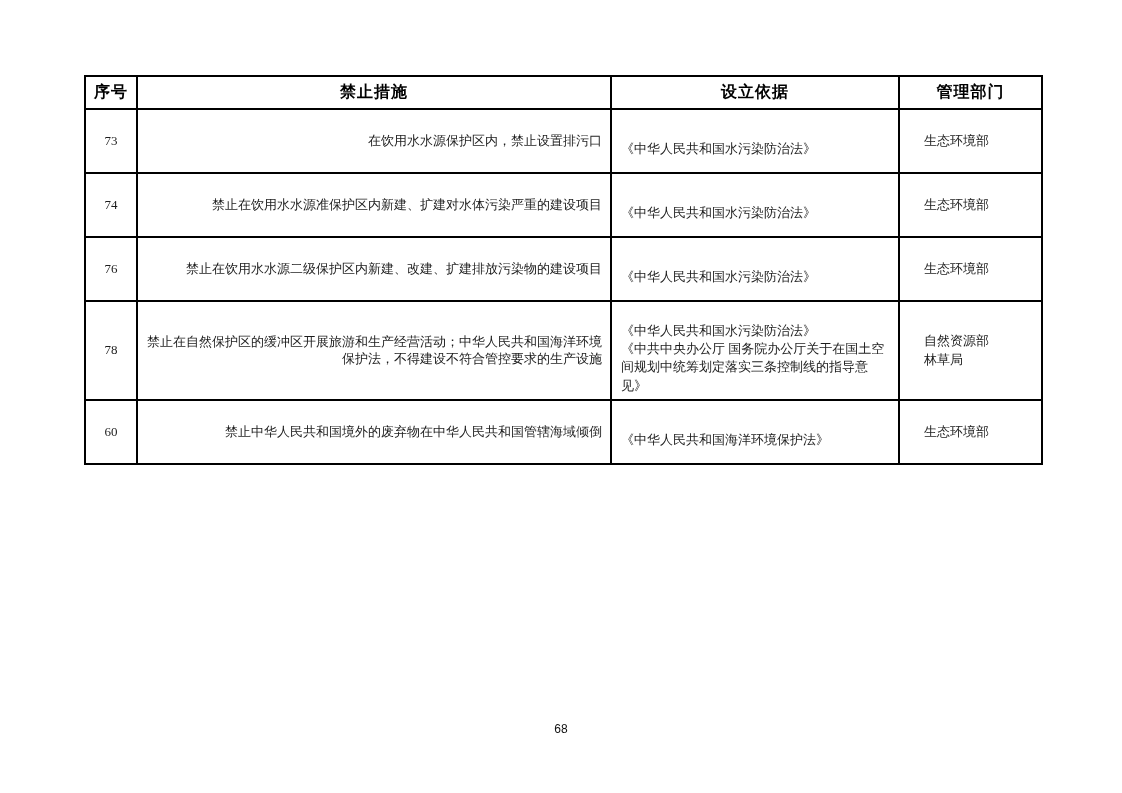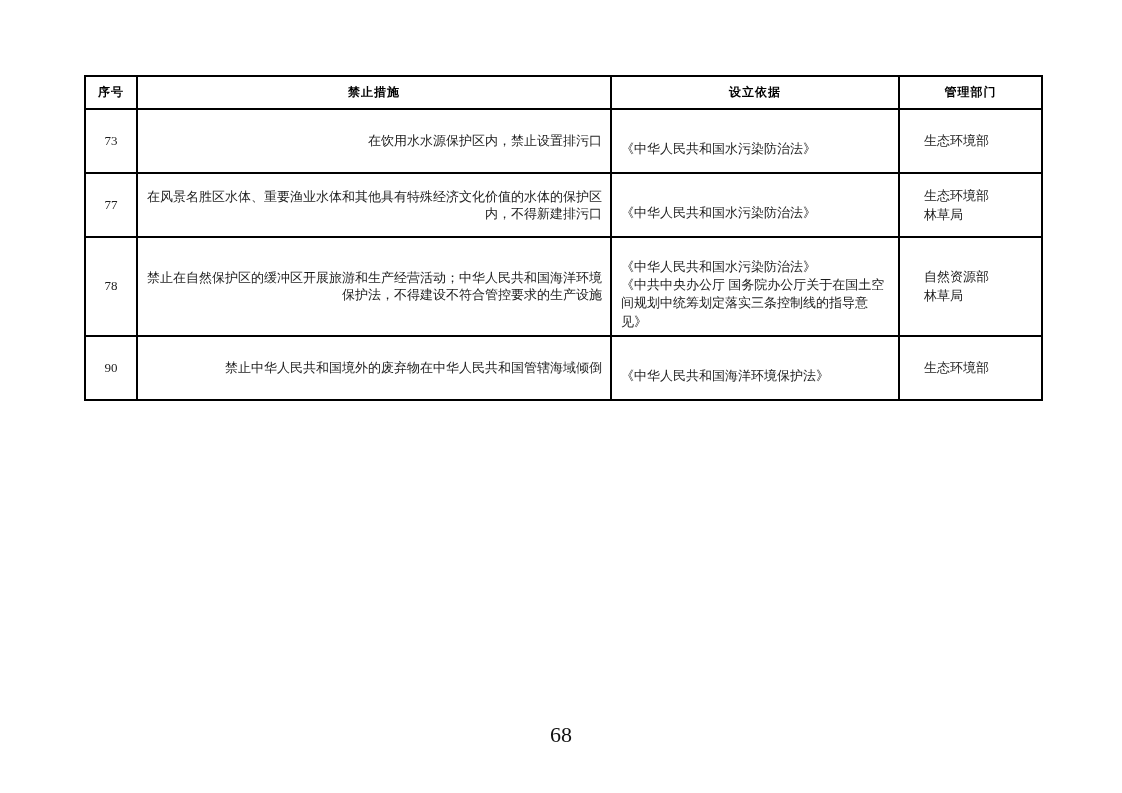--- a/index.html
+++ b/index.html
@@ -32,21 +32,21 @@
     background: #ffffff;
   }
   table.reg-table th,
   table.reg-table td {
     border: 2px solid #000000;
     overflow: hidden;
   }
   table.reg-table th {
     height: 31px;
     font-weight: bold;
-    font-size: 12px;
+    font-size: 16px;
     letter-spacing: 1px;
     text-align: center;
     padding: 0 2px;
     color: #000000;
   }
   table.reg-table tbody tr {
     height: 64px;
   }
   table.reg-table tbody tr.tall {
     height: 76px;
@@ -80,23 +80,23 @@
   }
   td .cell-text {
     white-space: pre-line;
   }
   .page-number {
     position: absolute;
     left: 0;
     right: 0;
     top: 722px;
     text-align: center;
-    font-size: 22px;
+    font-size: 12px;
     color: #111111;
-    font-family: Liberation Serif, serif;
+    font-family: Liberation Sans, sans-serif;
   }
 </style>
 </head>
 <body>
 
 <div class="sheet">
 
   <table class="reg-table">
     <colgroup>
       <col style="width:52px">
@@ -121,38 +121,51 @@
       <span class="cell-text">在饮用水水源保护区内，禁止设置排污口</span>
     </td>
     <td class="col-basis">
       <span class="cell-text">《中华人民共和国水污染防治法》</span>
     </td>
     <td class="col-dept">
       <span class="cell-text">生态环境部</span>
     </td>
   </tr>
 
-
-
-
-  <tr>
-    <td class="col-no">
-      <span class="cell-text">77</span>
-    </td>
-    <td class="col-measure">
-      <span class="cell-text">在风景名胜区水体、重要渔业水体和其他具有特殊经济文化价值的水体的保护区内，不得新建排污口</span>
+  <tr>
+    <td class="col-no">
+      <span class="cell-text">74</span>
+    </td>
+    <td class="col-measure">
+      <span class="cell-text">禁止在饮用水水源准保护区内新建、扩建对水体污染严重的建设项目</span>
     </td>
     <td class="col-basis">
       <span class="cell-text">《中华人民共和国水污染防治法》</span>
     </td>
     <td class="col-dept">
-      <span class="cell-text">生态环境部
-林草局</span>
-    </td>
-  </tr>
+      <span class="cell-text">生态环境部</span>
+    </td>
+  </tr>
+
+
+  <tr>
+    <td class="col-no">
+      <span class="cell-text">76</span>
+    </td>
+    <td class="col-measure">
+      <span class="cell-text">禁止在饮用水水源二级保护区内新建、改建、扩建排放污染物的建设项目</span>
+    </td>
+    <td class="col-basis">
+      <span class="cell-text">《中华人民共和国水污染防治法》</span>
+    </td>
+    <td class="col-dept">
+      <span class="cell-text">生态环境部</span>
+    </td>
+  </tr>
+
 
   <tr class="tall">
     <td class="col-no">
       <span class="cell-text">78</span>
     </td>
     <td class="col-measure">
       <span class="cell-text">禁止在自然保护区的缓冲区开展旅游和生产经营活动；中华人民共和国海洋环境保护法，不得建设不符合管控要求的生产设施</span>
     </td>
     <td class="col-basis">
       <span class="cell-text">《中华人民共和国水污染防治法》
@@ -160,21 +173,21 @@
     </td>
     <td class="col-dept">
       <span class="cell-text">自然资源部
 林草局</span>
     </td>
   </tr>
 
 
   <tr>
     <td class="col-no">
-      <span class="cell-text">90</span>
+      <span class="cell-text">60</span>
     </td>
     <td class="col-measure">
       <span class="cell-text">禁止中华人民共和国境外的废弃物在中华人民共和国管辖海域倾倒</span>
     </td>
     <td class="col-basis">
       <span class="cell-text">《中华人民共和国海洋环境保护法》</span>
     </td>
     <td class="col-dept">
       <span class="cell-text">生态环境部</span>
     </td>

